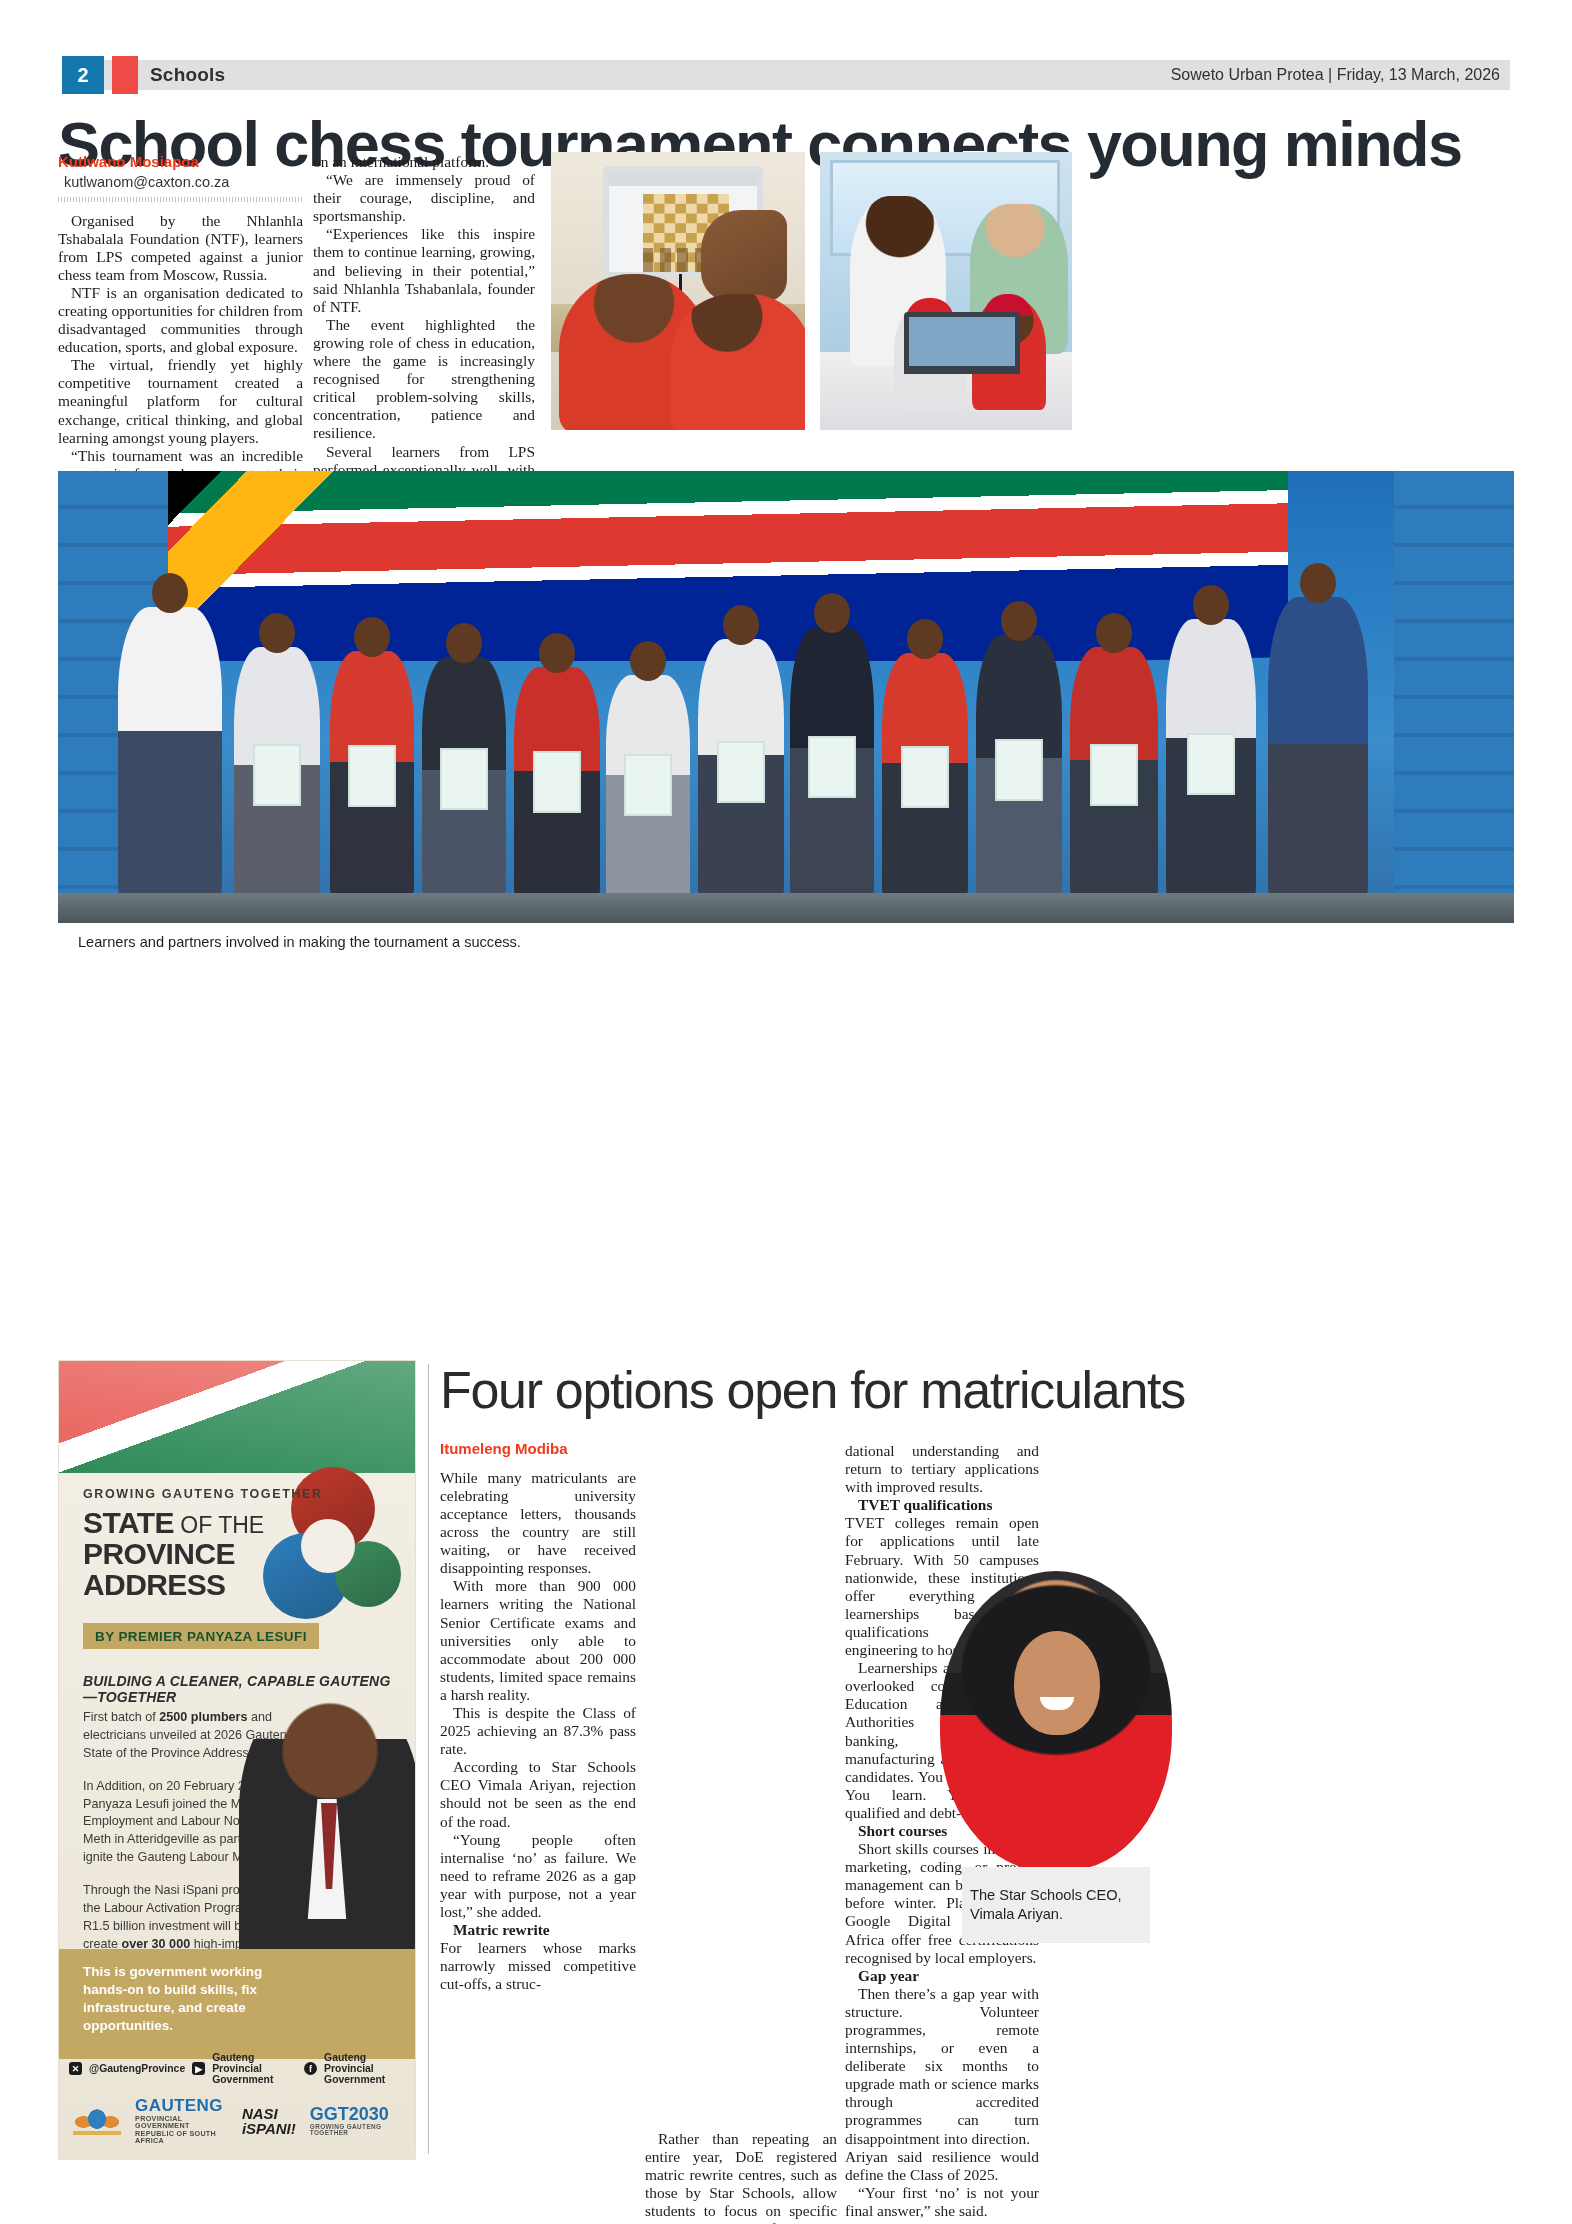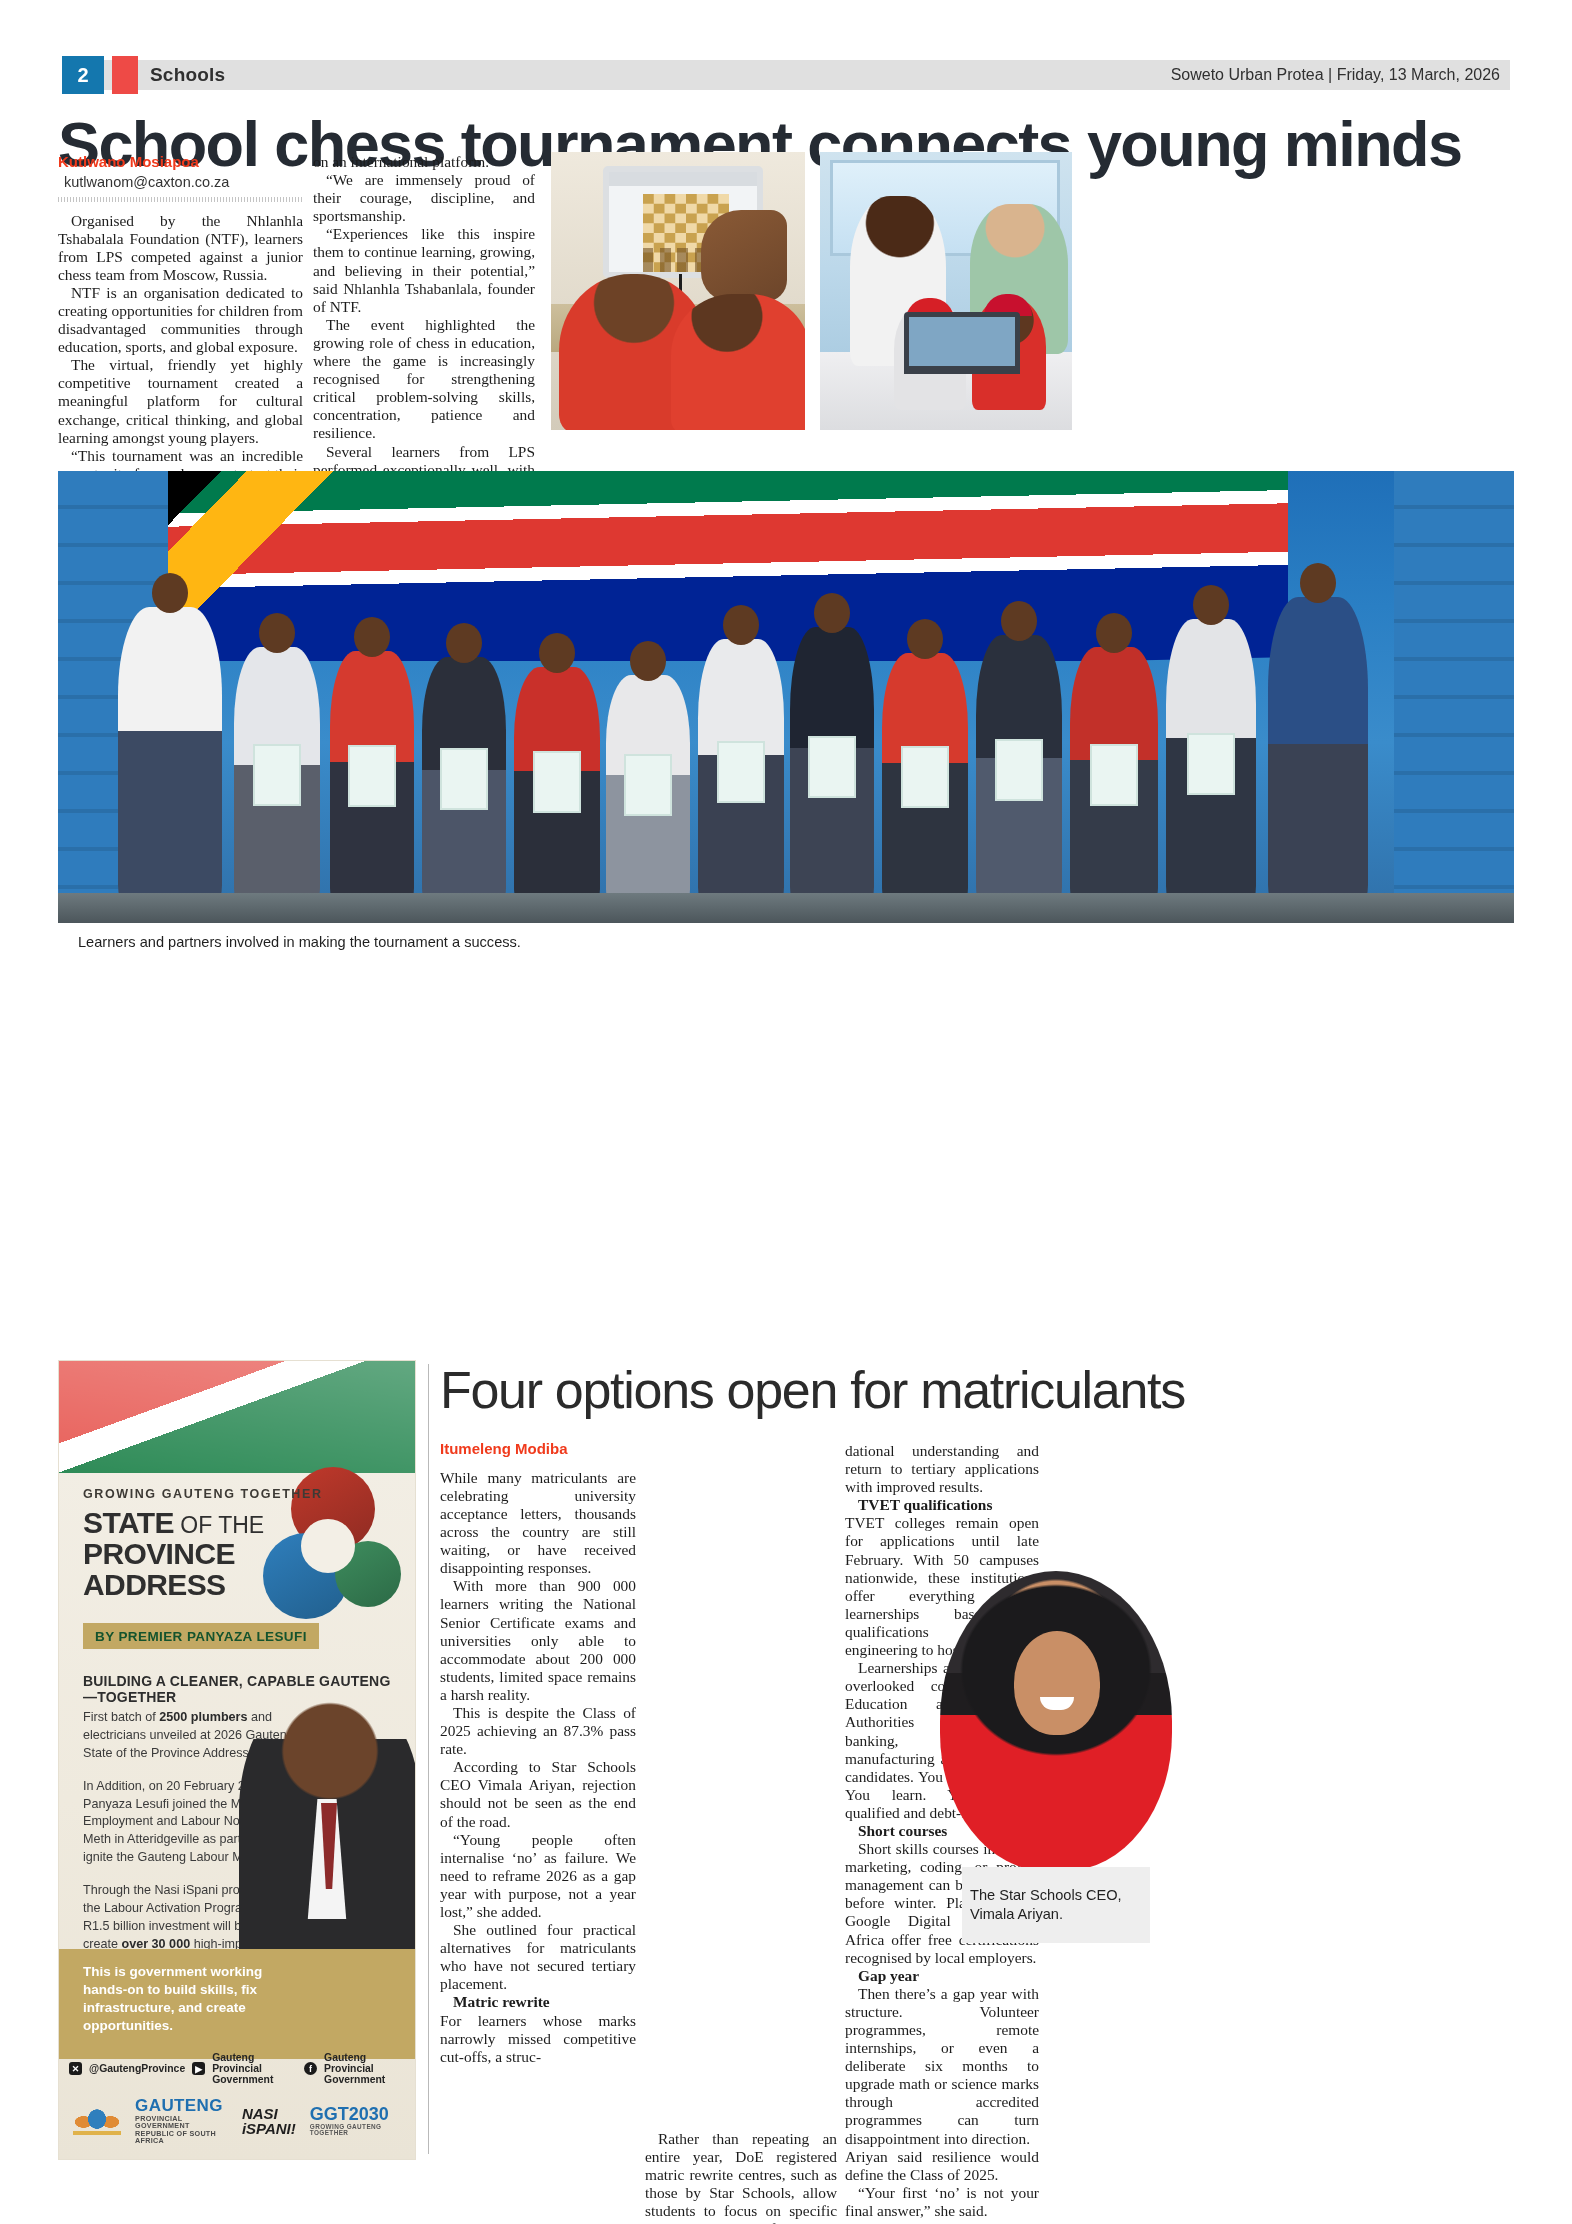--- a/index.html
+++ b/index.html
@@ -280,21 +280,21 @@
     background:linear-gradient(150deg,#c0392b,#8e2b22); }
   .ad .c2 { left:6px; top:66px; width:86px; height:86px;
     background:linear-gradient(150deg,#2f7fbd,#215f8d); }
   .ad .c3 { left:78px; top:74px; width:66px; height:66px;
     background:linear-gradient(150deg,#3e8d5e,#2c6a46); }
   .ad .c4 { left:44px; top:52px; width:54px; height:54px;
     background:#f3efe6; border:3px solid #f3efe6; }
   .ad .tagline {
     position:absolute; left:24px; top:312px; width:310px;
     font-family:"Liberation Sans", sans-serif; font-weight:bold;
-    font-size:14px; color:#2d2d2d; letter-spacing:.2px;
+    font-size:14px; color:#2d2d2d; letter-spacing:.2px;font-style:italic;
   }
   .ad .body {
     position:absolute; left:24px; top:348px; width:242px;
     font-family:"Liberation Sans", sans-serif;
     font-size:12.6px; line-height:1.42; color:#3a3a3a;
   }
   .ad .body p { margin:0 0 15px 0; }
   .ad .body b { font-weight:bold; color:#2b2b2b; }
   .ad .premier {
     position:absolute; right:-6px; bottom:168px; width:182px; height:300px;
@@ -487,21 +487,20 @@
 
   <div class="headline2">Four options open for matriculants</div>
 
   <div class="col a2c1">
     <div class="byline-name" style="margin-bottom:10px">Itumeleng Modiba</div>
     <p class="noindent">While many matriculants are celebrating university acceptance letters, thousands across the country are still waiting, or have received disappointing responses.</p>
     <p>With more than 900 000 learners writing the National Senior Certificate exams and universities only able to accommodate about 200 000 students, limited space remains a harsh reality.</p>
     <p>This is despite the Class of 2025 achieving an 87.3% pass rate.</p>
     <p>According to Star Schools CEO Vimala Ariyan, rejection should not be seen as the end of the road.</p>
     <p>“Young people often internalise ‘no’ as failure. We need to reframe 2026 as a gap year with purpose, not a year lost,” she added.</p>
-    <p>She outlined four practical alternatives for matriculants who have not secured tertiary placement.</p>
     <p class="subhead">Matric rewrite</p>
     <p class="noindent">For learners whose marks narrowly missed competitive cut-offs, a struc-</p>
   </div>
 
 
   <div class="col a2c3">
     <p class="noindent">dational understanding and return to tertiary applications with improved results.</p>
     <p class="subhead">TVET qualifications</p>
     <p class="noindent">TVET colleges remain open for applications until late February. With 50 campuses nationwide, these institutions offer everything from learnerships based on qualifications from engineering to hospitality.</p>
     <p>Learnerships are an often an overlooked corridor. Sector Education and Training Authorities (SETAs) in banking, IT, and manufacturing are still placing candidates. You earn a stipend. You learn. You emerge qualified and debt-free.</p>

